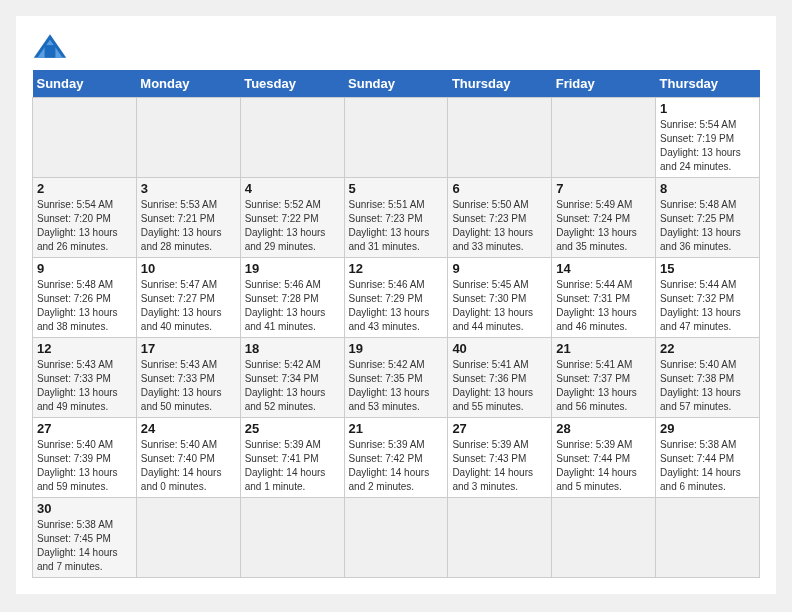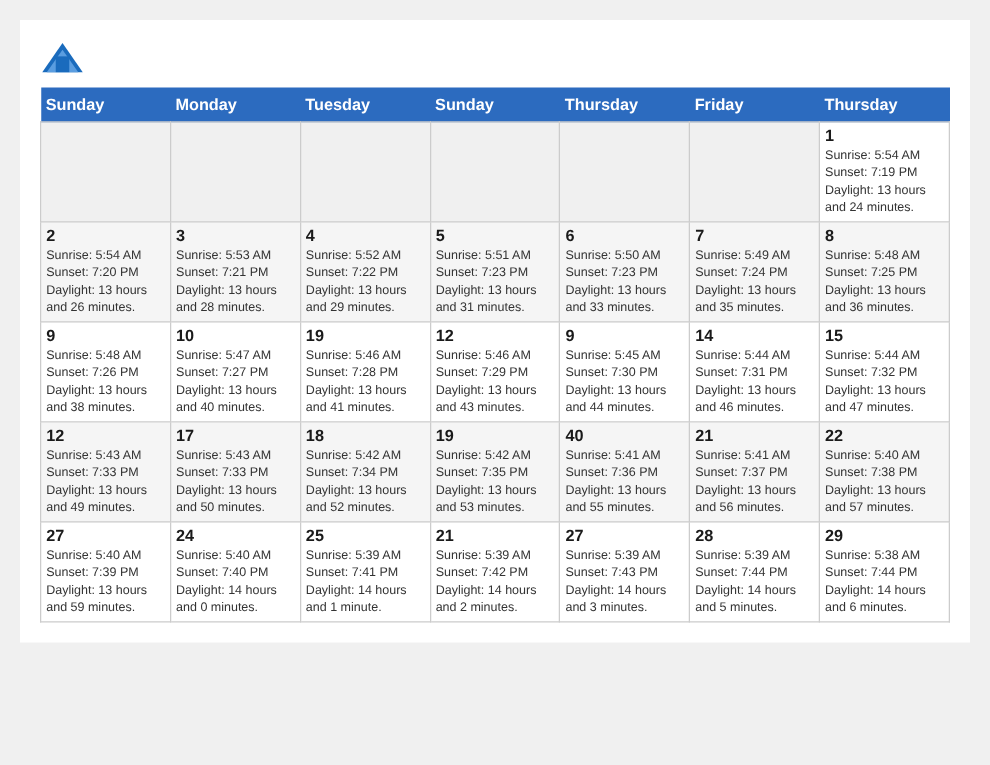--- a/index.html
+++ b/index.html
@@ -256,15 +256,27 @@
           </td>
           <td>
             <div class="day-number">28</div>
             <div class="day-info">Sunrise: 5:39 AM<br>Sunset: 7:44 PM<br>Daylight: 14 hours and 5 minutes.</div>
           </td>
           <td>
             <div class="day-number">29</div>
             <div class="day-info">Sunrise: 5:38 AM<br>Sunset: 7:44 PM<br>Daylight: 14 hours and 6 minutes.</div>
           </td>
         </tr>
+        <tr>
+          <td>
+            <div class="day-number">30</div>
+            <div class="day-info">Sunrise: 5:38 AM<br>Sunset: 7:45 PM<br>Daylight: 14 hours and 7 minutes.</div>
+          </td>
+          <td class="empty-cell"></td>
+          <td class="empty-cell"></td>
+          <td class="empty-cell"></td>
+          <td class="empty-cell"></td>
+          <td class="empty-cell"></td>
+          <td class="empty-cell"></td>
+        </tr>
       </tbody>
   </table>
 </div>
 
 </body></html>

